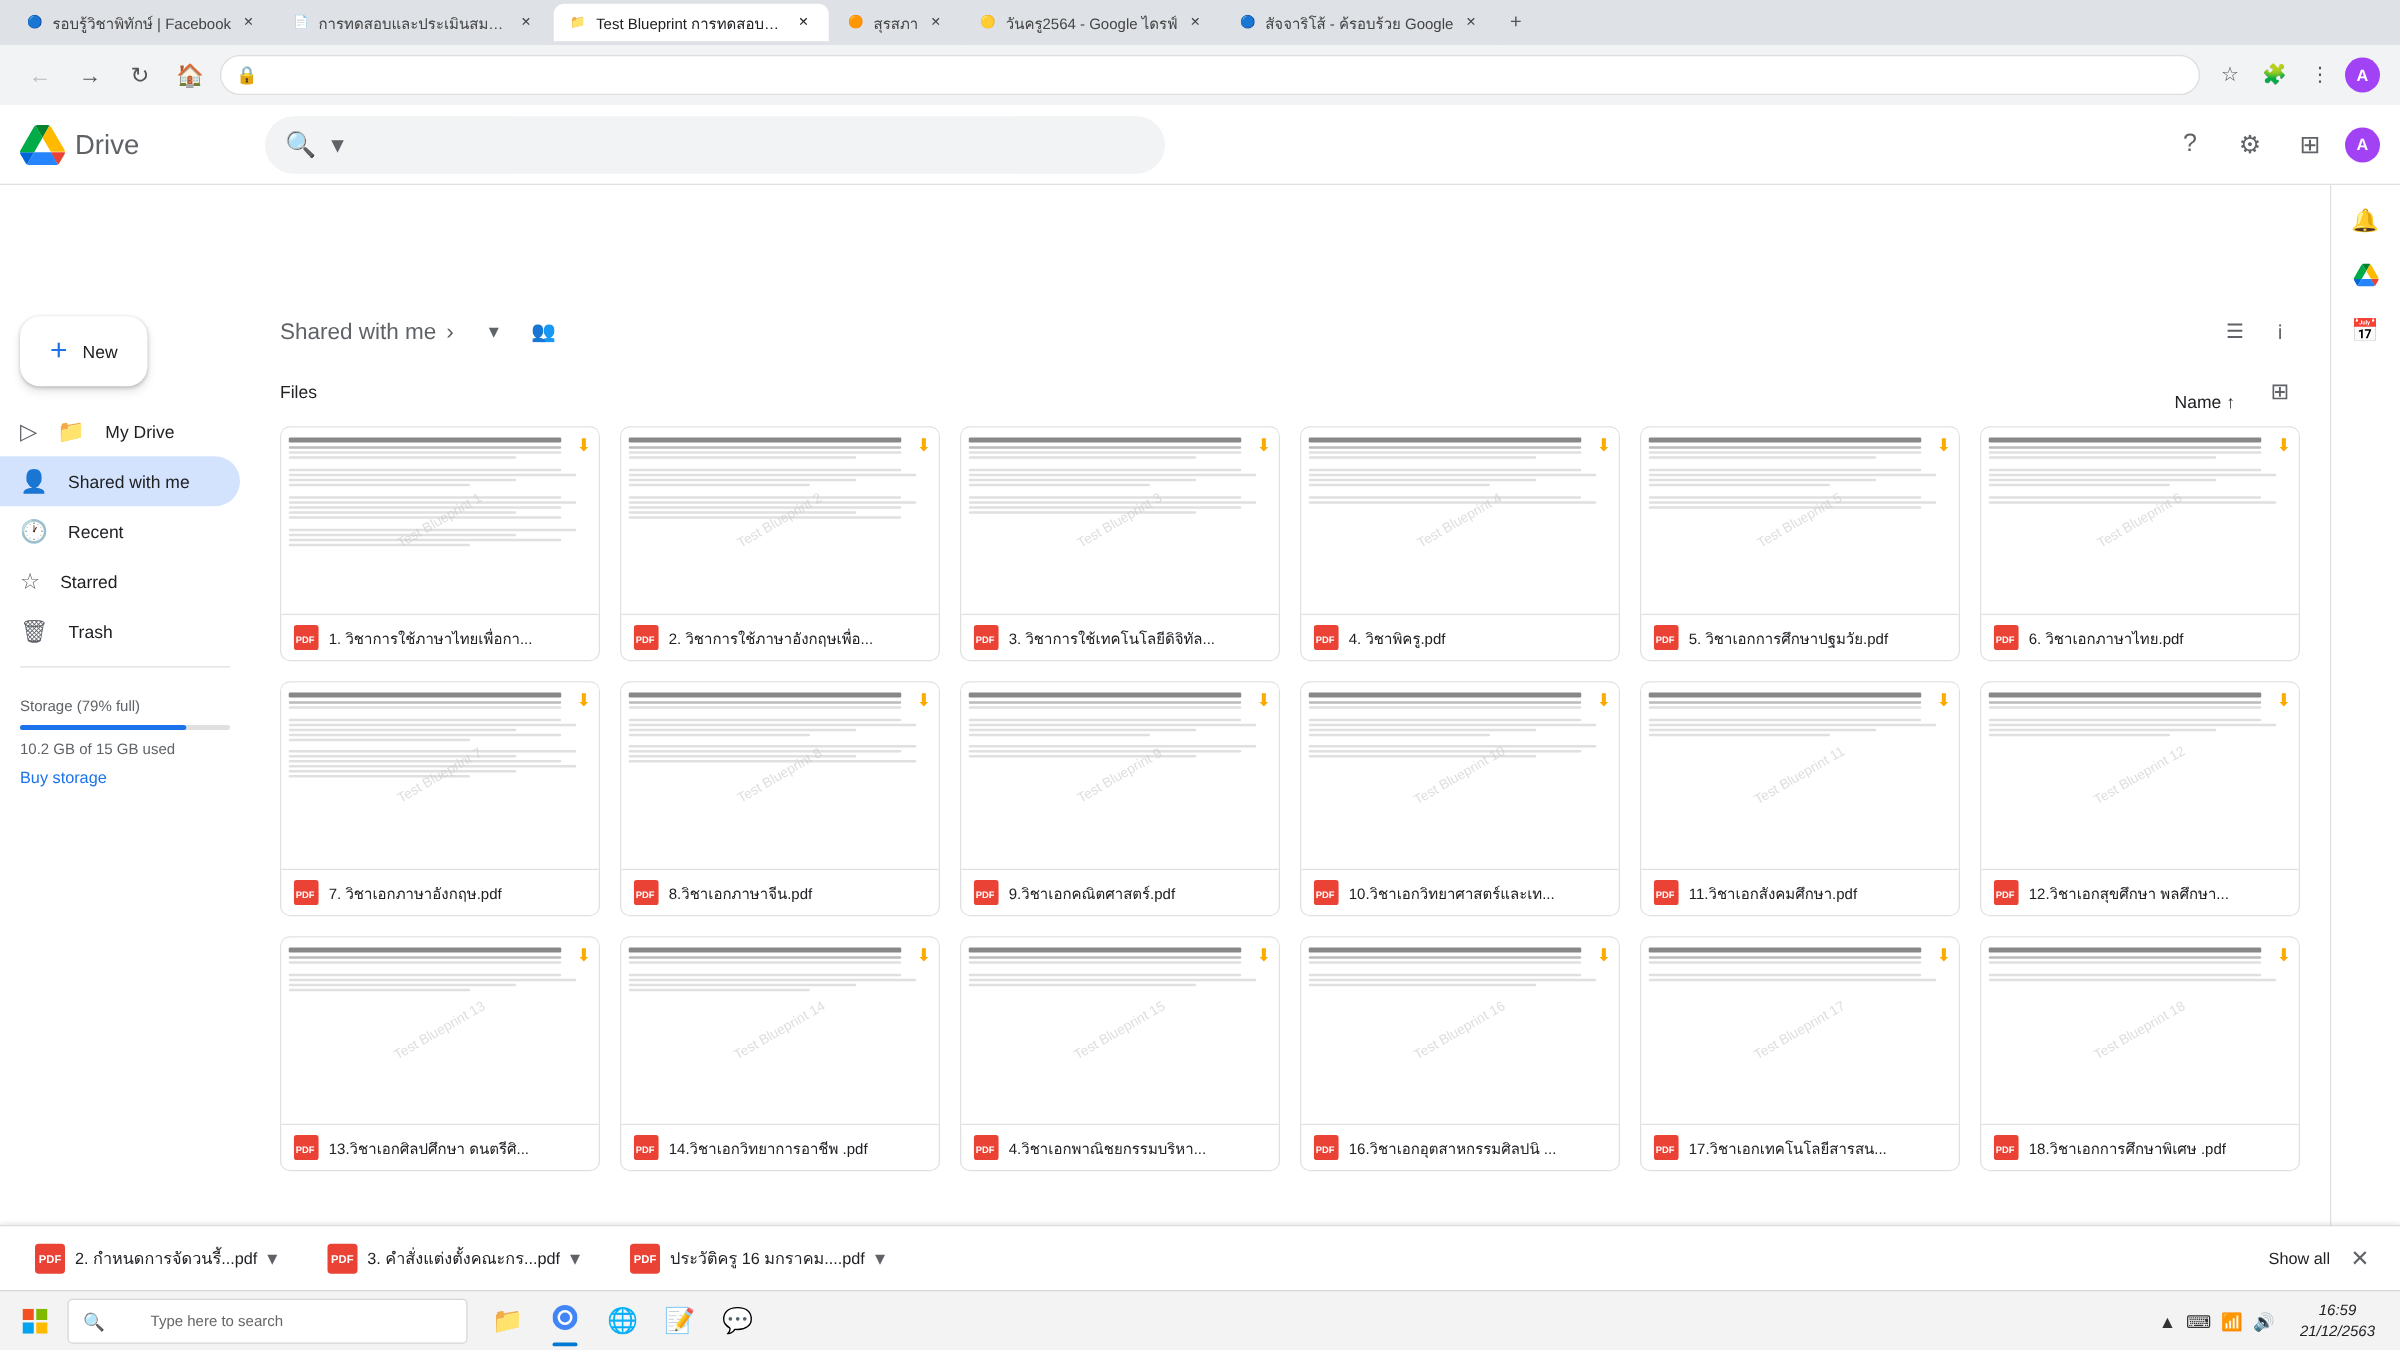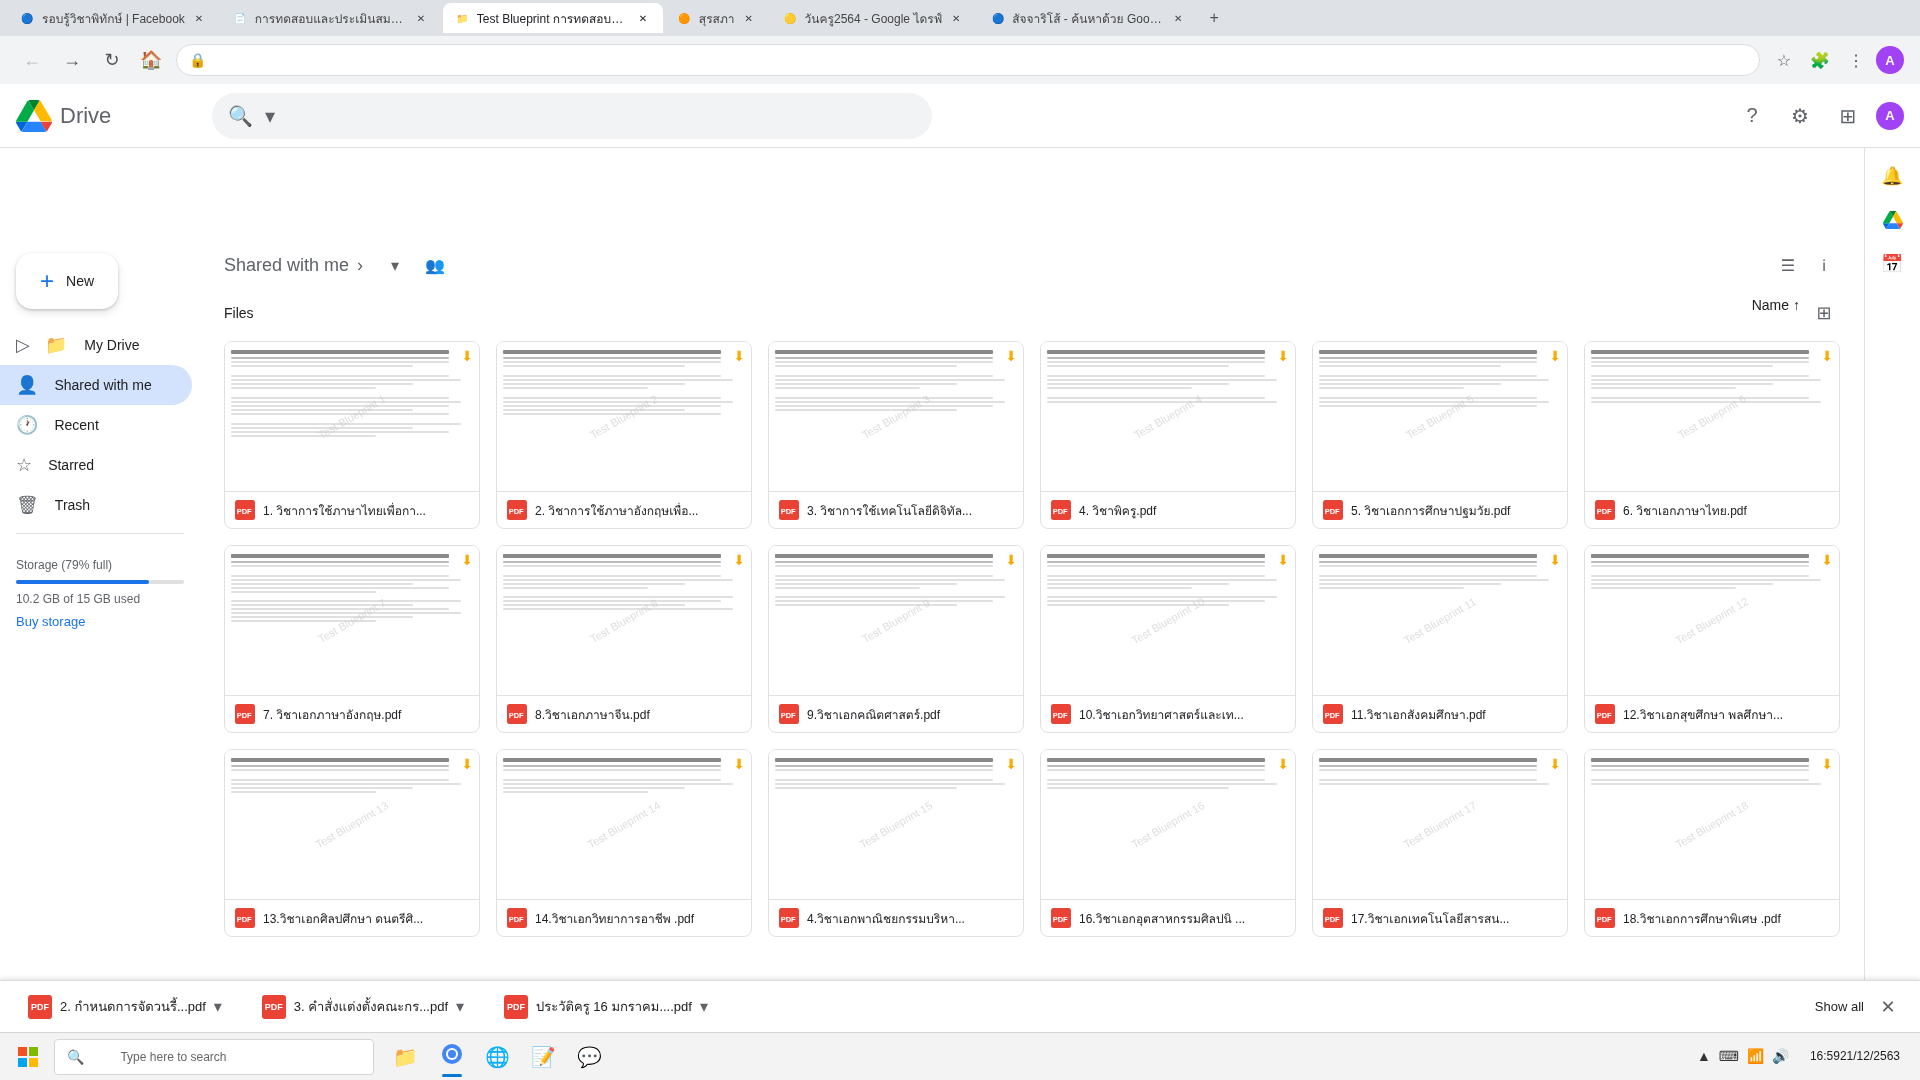--- a/index.html
+++ b/index.html
@@ -362,22 +362,22 @@
       justify-content: space-between;
       margin-bottom: 12px;
     }
     .section-title {
       font-size: 14px;
       color: #202124;
       font-weight: 400;
     }
     .view-controls {
       display: flex;
-      align-items: flex-start;
-      gap: 8px;
+      align-items: flex-end;
+      gap: 20px;
     }
     .sort-btn {
       display: flex;
       align-items: center;
       gap: 4px;
       font-size: 14px;
       color: #202124;
       cursor: pointer;
     }
     .view-toggle-btn {
@@ -556,27 +556,28 @@
     .tray-icons {
       display: flex;
       align-items: center;
       gap: 8px;
       padding: 0 8px;
       font-size: 14px;
       color: #333;
     }
     .clock {
       display: flex;
-      flex-direction: row;
+      flex-direction: column;
       align-items: center;
       font-size: 12px;
       color: #202124;
       padding: 0 8px;
       cursor: pointer;
       line-height: 1.4;
+      font-style: italic;
     }
 
     
     .download-bar {
       position: fixed;
       bottom: 48px;
       left: 0;
       right: 0;
       height: 52px;
       background: #fff;
@@ -665,21 +666,21 @@
       <span style="overflow:hidden;text-overflow:ellipsis;white-space:nowrap;max-width:160px;">สุรสภา</span>
       <span class="tab-close">✕</span>
     </div>
     <div class="tab">
       <span class="tab-favicon">🟡</span>
       <span style="overflow:hidden;text-overflow:ellipsis;white-space:nowrap;max-width:160px;">วันครู2564 - Google ไดรฟ์</span>
       <span class="tab-close">✕</span>
     </div>
     <div class="tab">
       <span class="tab-favicon">🔵</span>
-      <span style="overflow:hidden;text-overflow:ellipsis;white-space:nowrap;max-width:160px;">สัจจาริโส้ - ค้นหาด้วย Google</span>
+      <span style="overflow:hidden;text-overflow:ellipsis;white-space:nowrap;max-width:160px;">สัจจาริโส้ - ค้รอบร้วย Google</span>
       <span class="tab-close">✕</span>
     </div>
     <div class="tab-add">+</div>
   </div>
 
   <div class="nav-bar">
     <div class="nav-btn disabled">←</div>
     <div class="nav-btn">→</div>
     <div class="nav-btn">↻</div>
     <div class="nav-btn">🏠</div>

